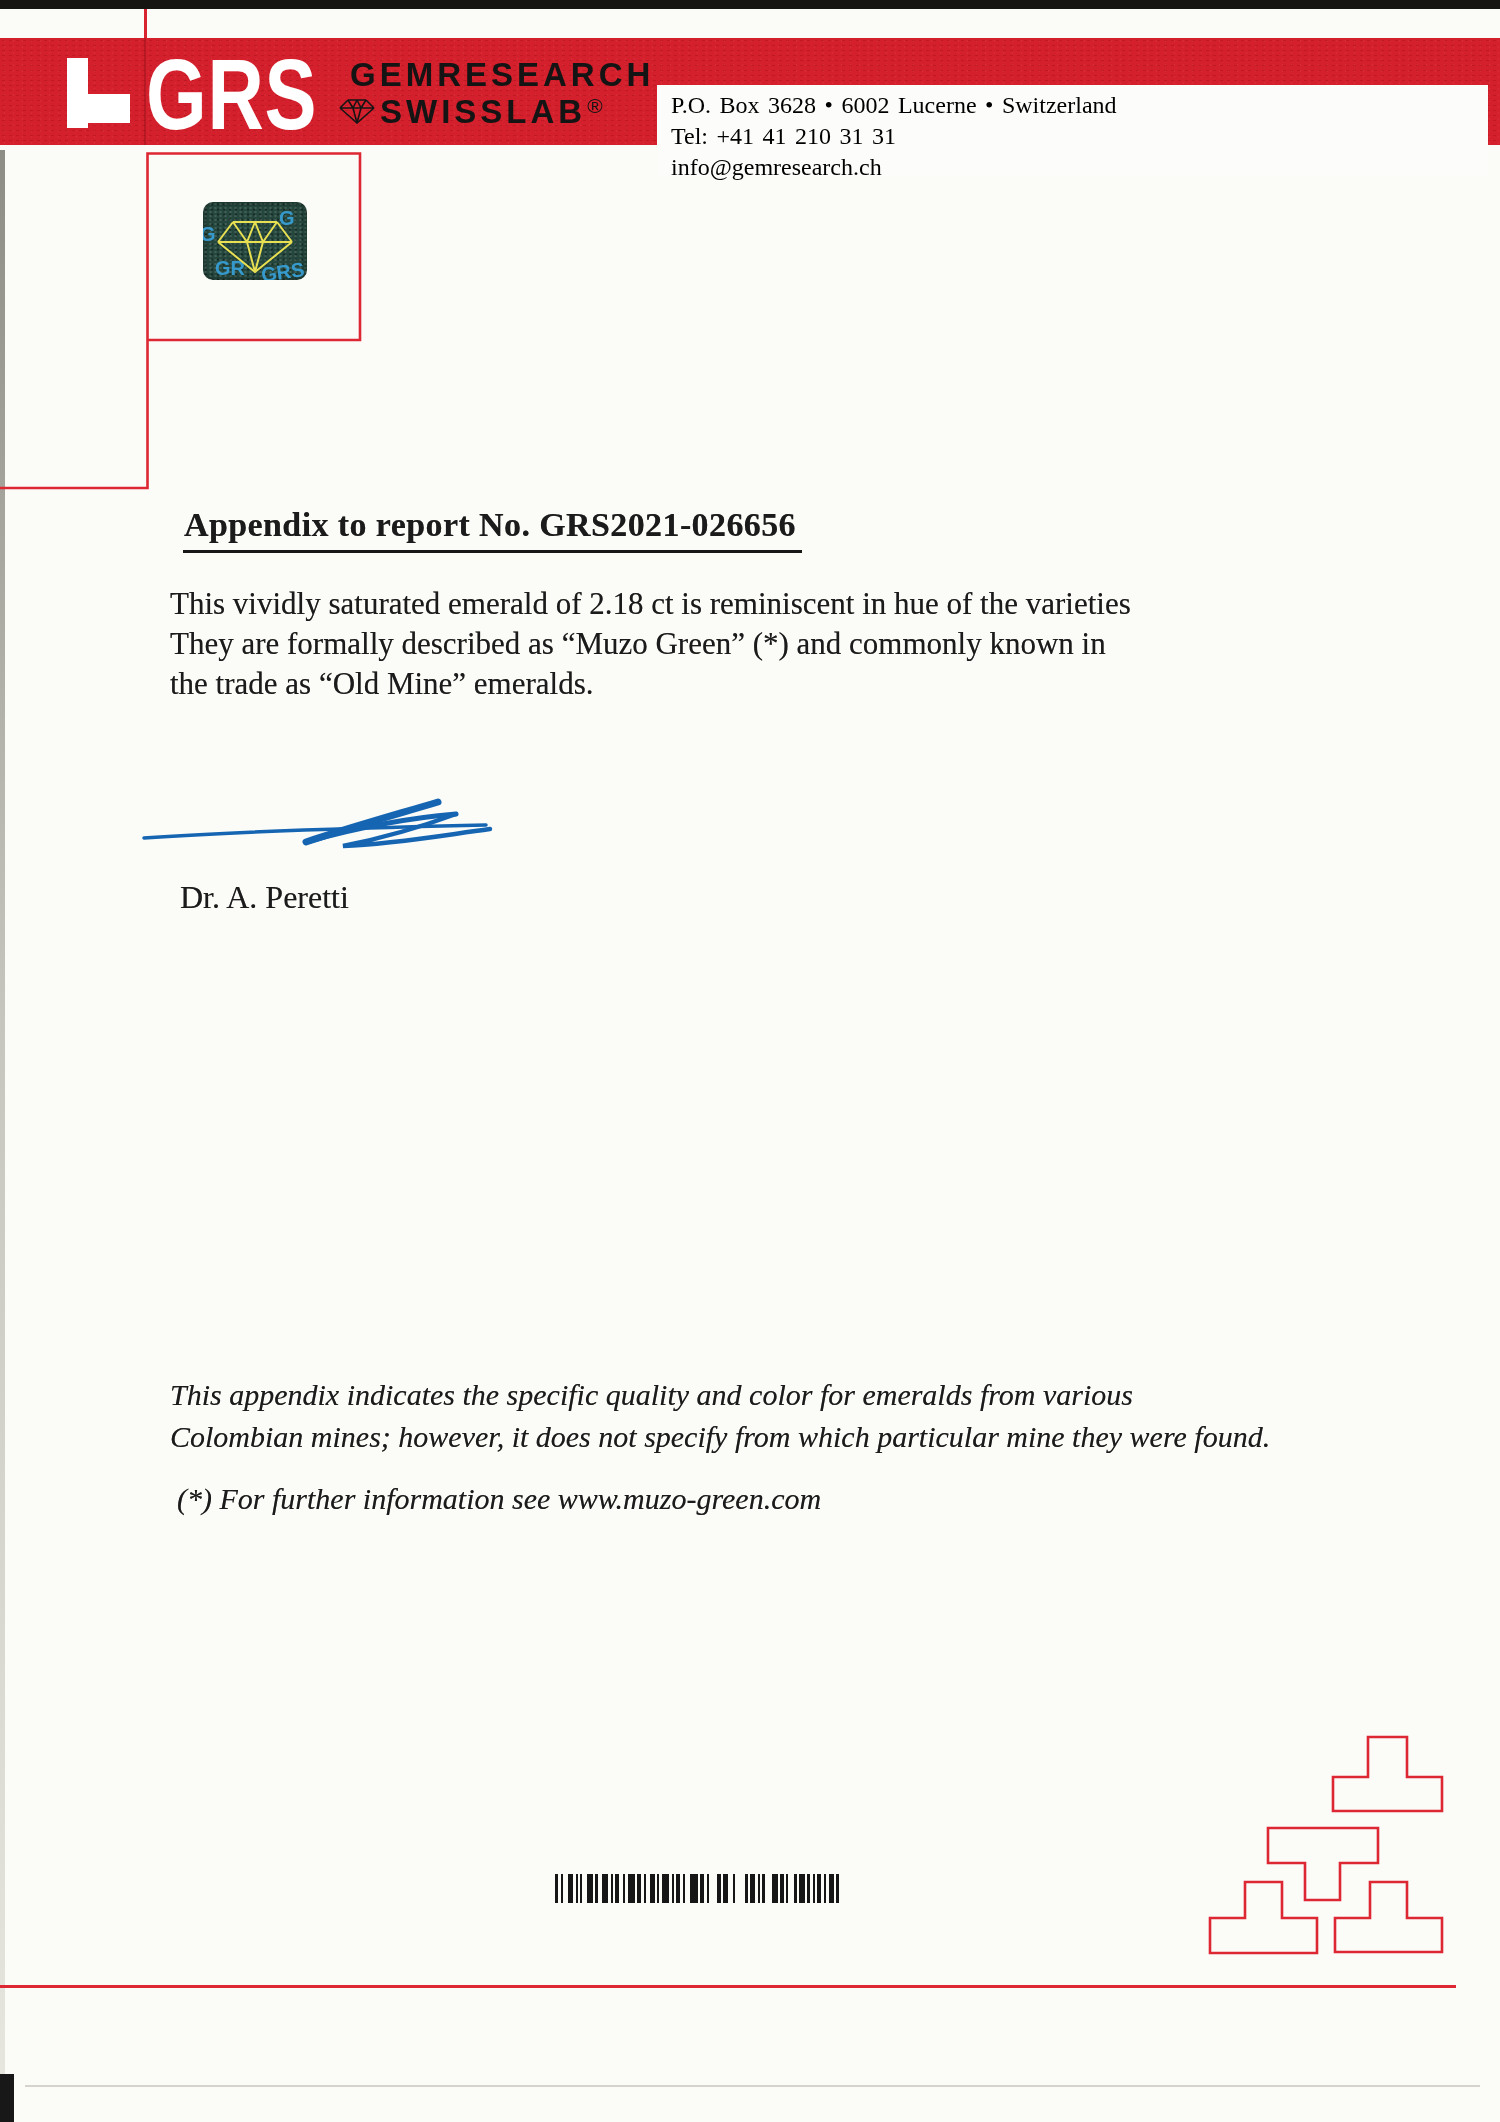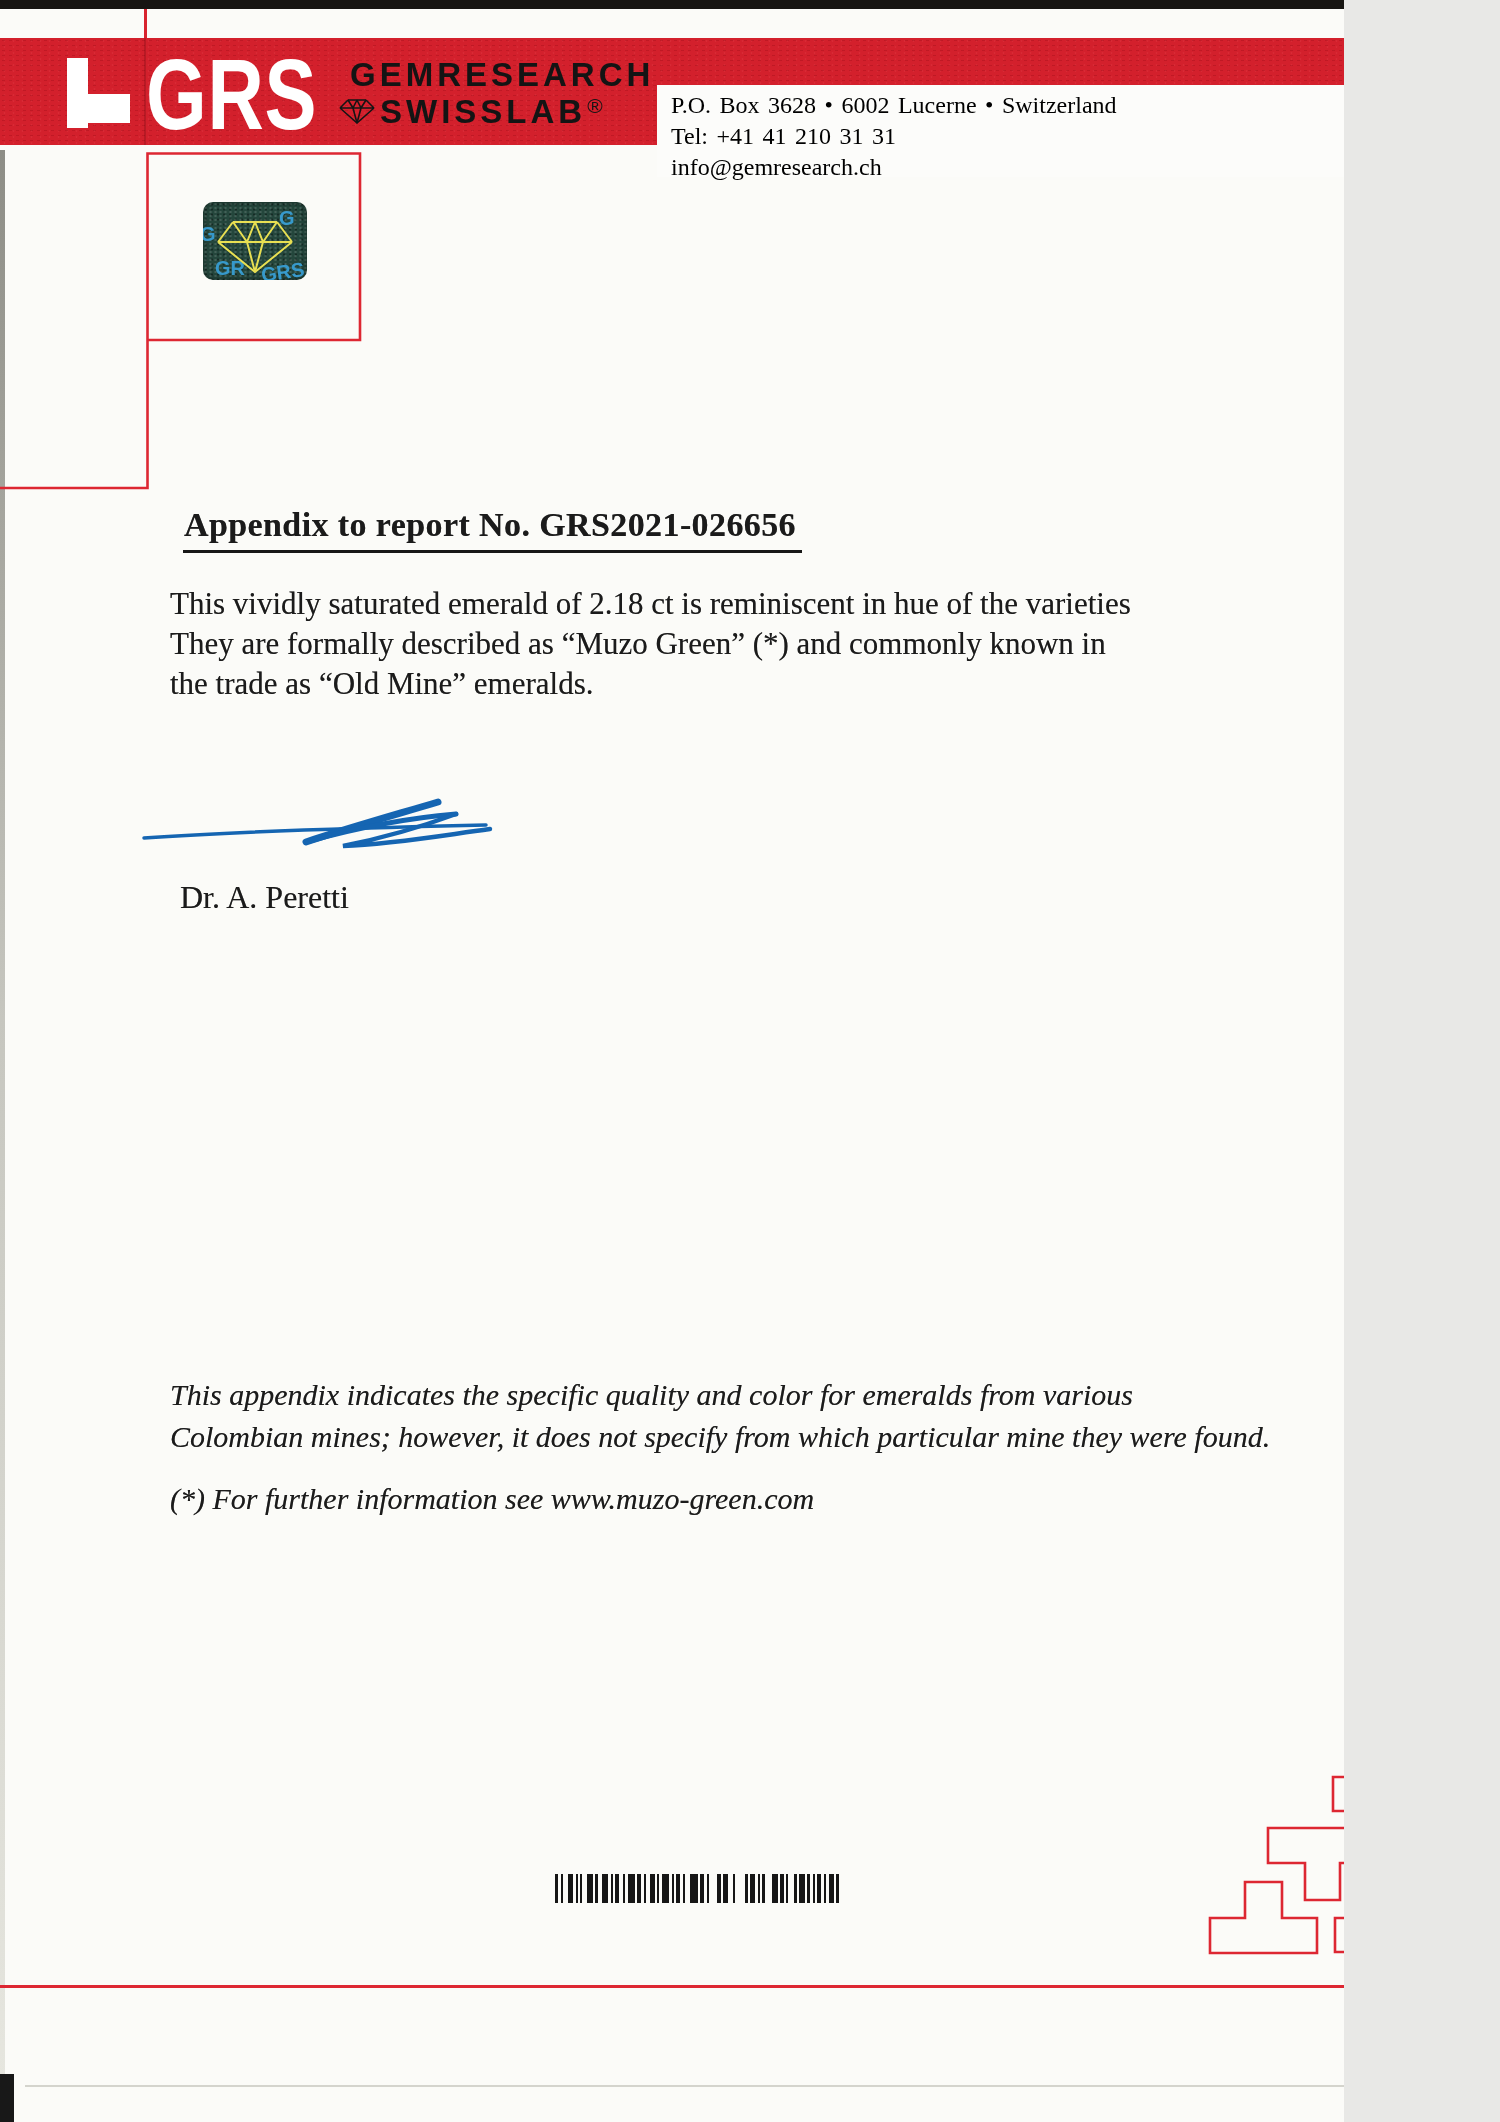--- a/index.html
+++ b/index.html
@@ -1,16 +1,16 @@
 <!DOCTYPE html>
 <html><head>
 <meta charset="utf-8">
 <style>
   html,body{margin:0;padding:0;background:#e8e8e6;}
-  .page{position:relative;width:1344px;height:2122px;background:#fbfbf8;
+  .page{position:relative;width:1500px;height:2122px;background:#fbfbf8;
         font-family:"Liberation Serif",serif;color:#1b1b1b;overflow:hidden;}
   .abs{position:absolute;}
 
   
   .scan-top-strip{left:0;top:0;width:1500px;height:9px;background:#171512;}
   .left-page-edge{left:0;top:150px;width:5px;height:1930px;
     background:linear-gradient(to bottom,#8d8d86,#c6c6bf 45%,#e6e6df);}
   .scan-corner-mark{left:0;top:2074px;width:14px;height:48px;background:#181818;}
   .scan-shadow-line{left:25px;top:2085px;width:1455px;height:2px;background:#d4d4cd;}
 
@@ -50,21 +50,21 @@
   .tetris{left:1200px;top:1730px;}
   .bottom-rule{left:0;top:1985px;width:1456px;height:3px;background:#dd2732;}
 
   
   .report-title{left:183px;top:470px;}
   .report-title span{display:inline-block;font-size:34px;font-weight:700;
     letter-spacing:.4px;border-bottom:3.5px solid #171717;padding:0 6px 6px 1px;}
   .body-par{left:170px;top:548px;font-size:31px;line-height:40px;}
   .signatory{left:180px;top:843px;font-size:32px;}
   .note-par{left:170px;top:1338px;font-size:30px;line-height:42px;font-style:italic;}
-  .footnote{left:170px;top:1446px;font-size:30px;font-style:italic;}
+  .footnote{left:177px;top:1446px;font-size:30px;font-style:italic;}
   .txt{text-shadow:0 0 .5px rgba(20,20,20,.55);margin-top:36px;}
 
   
   .barcode{left:555px;top:1874px;height:29px;white-space:nowrap;font-size:0;}
   .barcode span{display:inline-block;height:100%;background:#161616;vertical-align:top;}
 </style>
 </head>
 <body>
 
 <div class="page">

